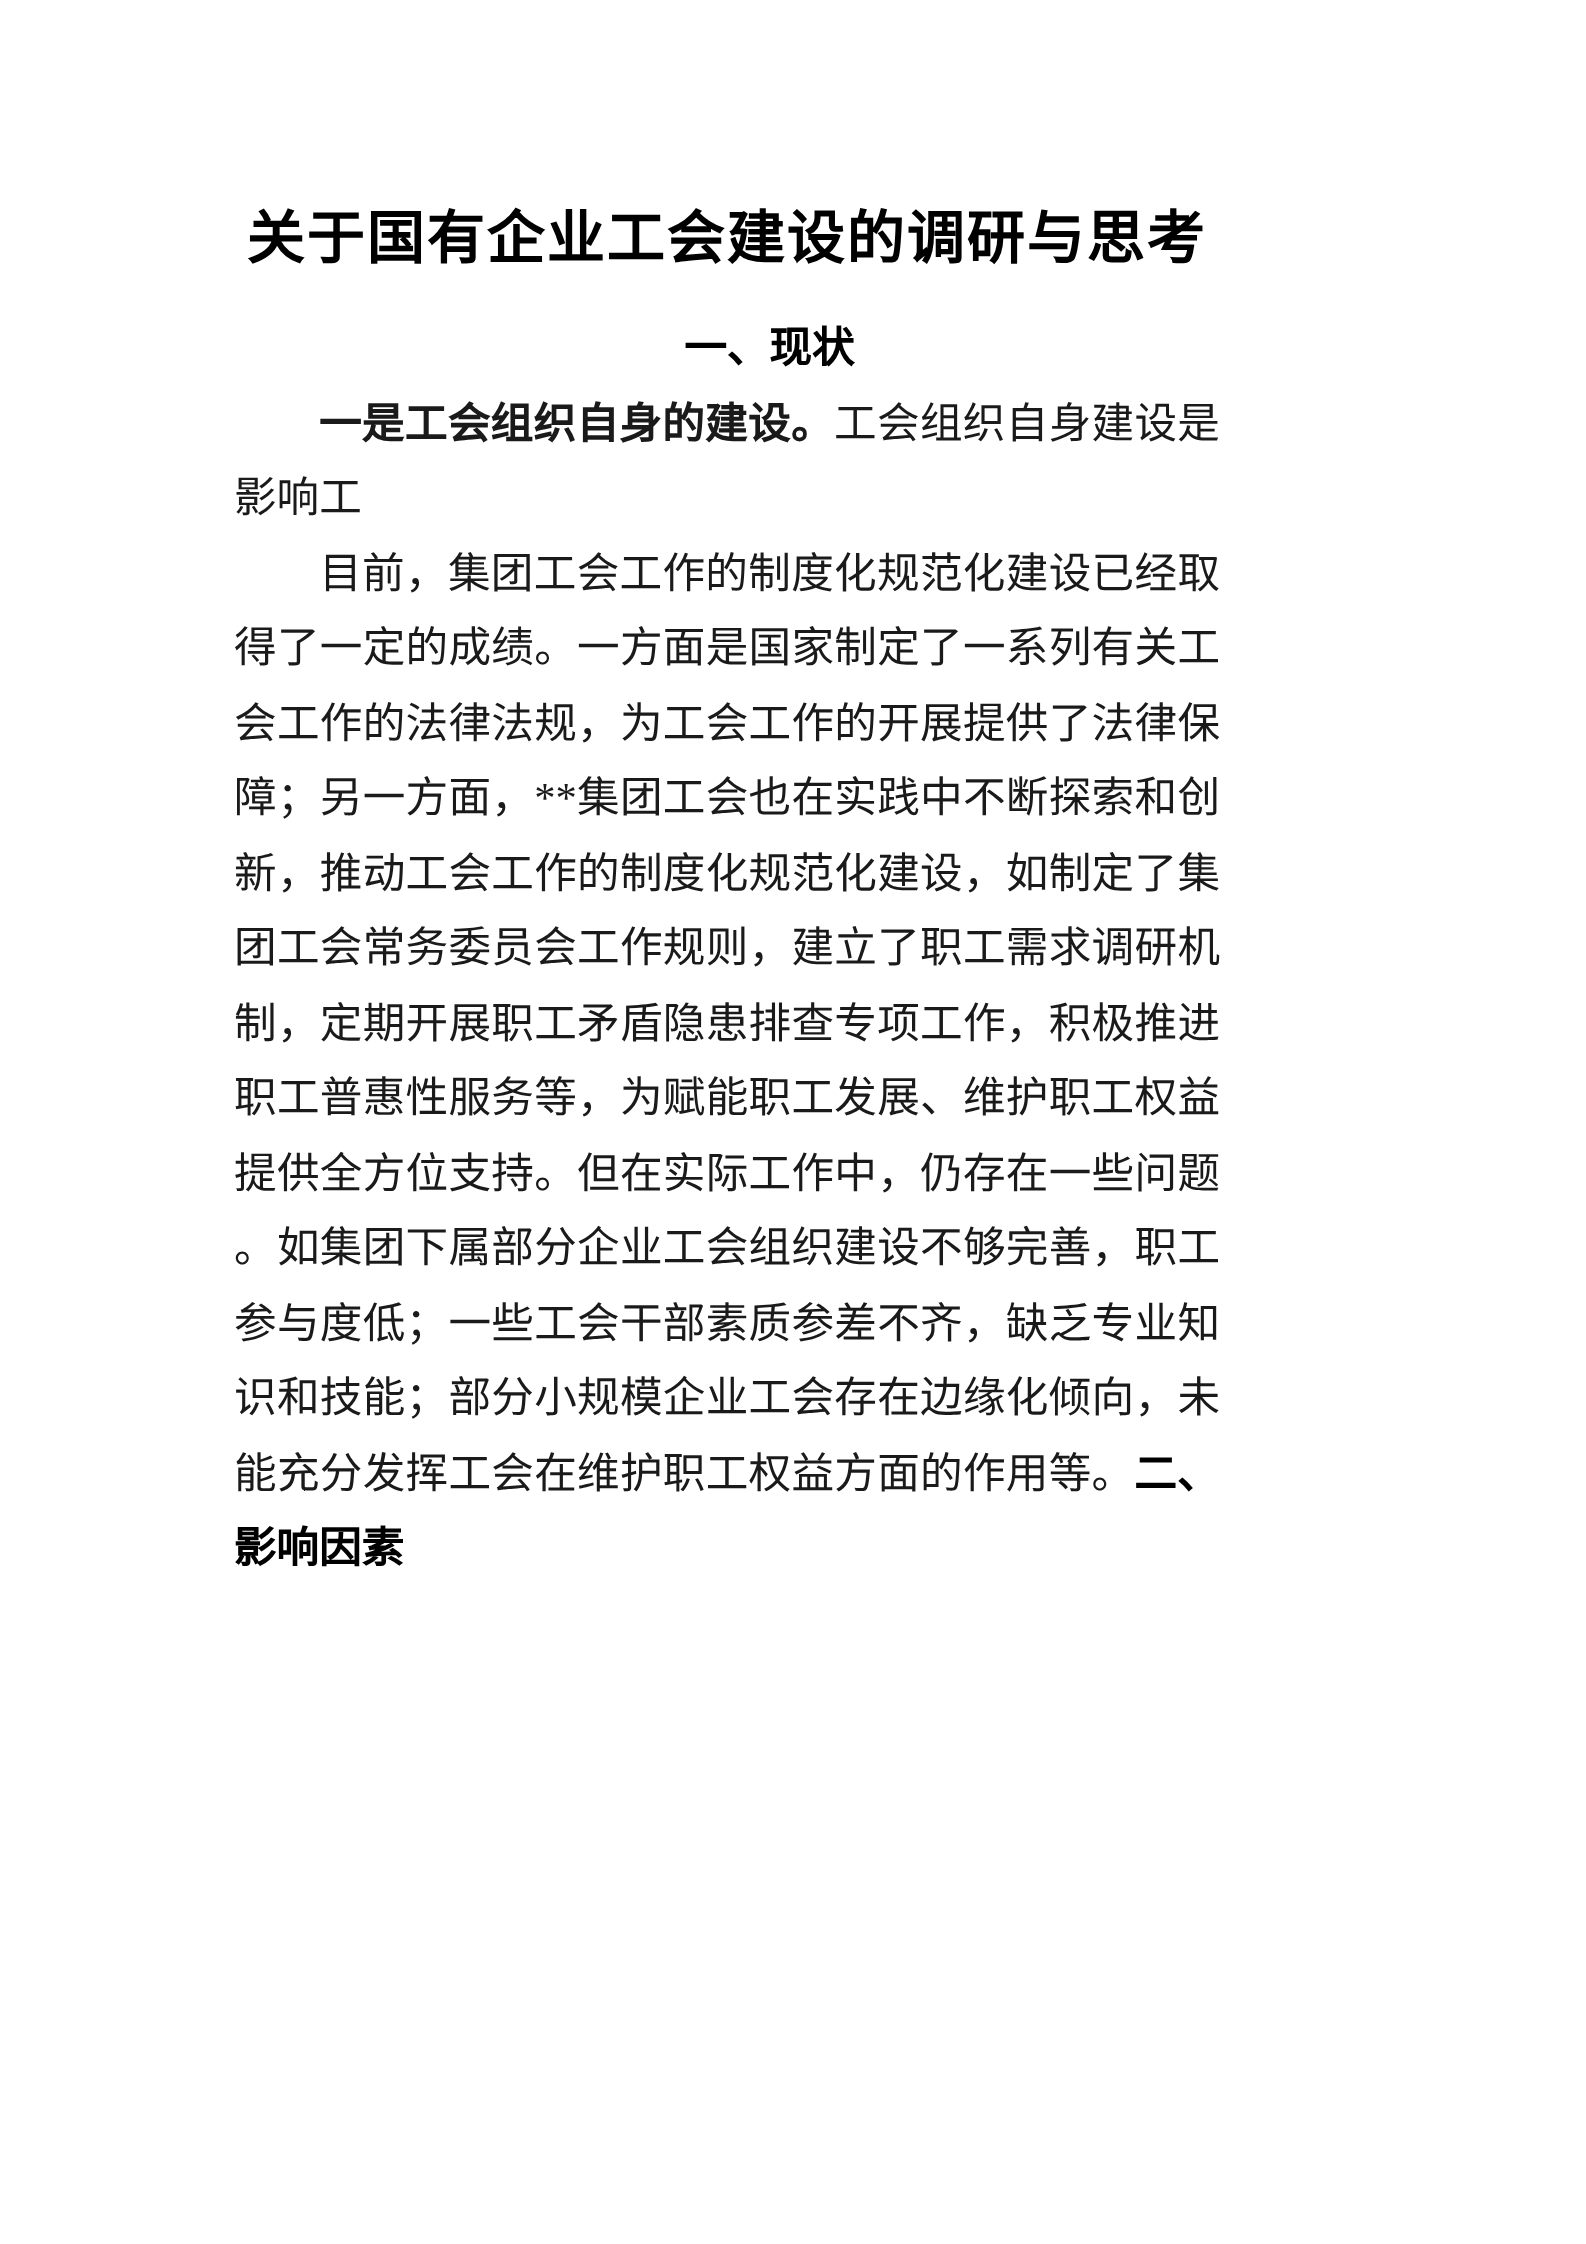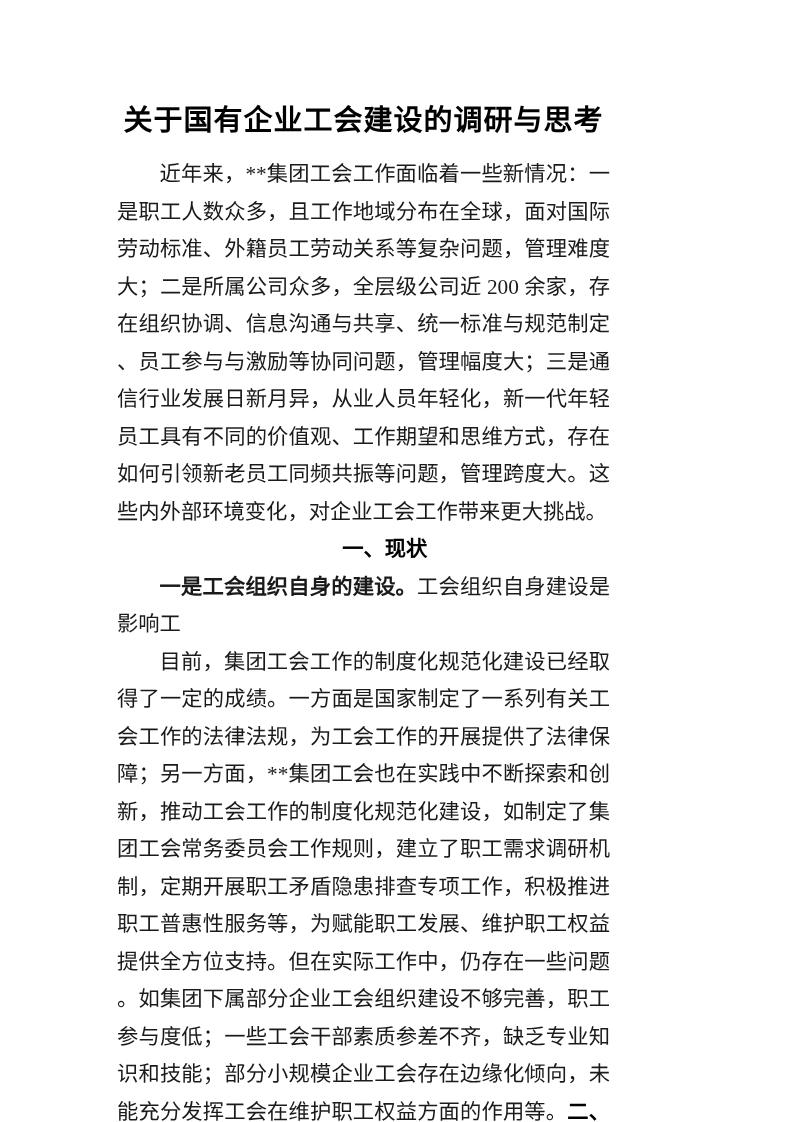--- a/index.html
+++ b/index.html
@@ -52,18 +52,17 @@
     font-family: "Liberation Sans", sans-serif;
     color: #000000;
   }
 </style>
 </head>
 <body>
 
 <div class="page">
   <h1 class="doc-title">关于国有企业工会建设的调研与思考</h1>
   <div class="doc-content" id="doc-content">
-      <p class="body"><span class="">近年来，**集团工会工作面临着一些新情况：一是职工人数众多，且工作地域分布在全球，面对国际劳动标准、外籍员工劳动关系等复杂问题，管理难度大；二是所属公司众多，全层级公司近 200 余家，存在组织协调、信息沟通与共享、统一标准与规范制定、员工参与与激励等协同问题，管理幅度大；三是通信行业发展日新月异，从业人员年轻化，新一代年轻员工具有不同的价值观、工作期望和思维方式，存在如何引领新老员工同频共振等问题，管理跨度大。这些内外部环境变化，对企业工会工作带来更大挑战。</span></p>
       <p class="heading"><span class="run-bold run-sans">一、现状</span></p>
       <p class="body"><span class="run-bold">一是工会组织自身的建设。</span><span class="">工会组织自身建设是影响工</span></p>
       <p class="body"><span class="">目前，集团工会工作的制度化规范化建设已经取得了一定的成绩。一方面是国家制定了一系列有关工会工作的法律法规，为工会工作的开展提供了法律保障；另一方面，**集团工会也在实践中不断探索和创新，推动工会工作的制度化规范化建设，如制定了集团工会常务委员会工作规则，建立了职工需求调研机制，定期开展职工矛盾隐患排查专项工作，积极推进职工普惠性服务等，为赋能职工发展、维护职工权益提供全方位支持。但在实际工作中，仍存在一些问题。如集团下属部分企业工会组织建设不够完善，职工参与度低；一些工会干部素质参差不齐，缺乏专业知识和技能；部分小规模企业工会存在边缘化倾向，未能充分发挥工会在维护职工权益方面的作用等。</span><span class="run-bold run-sans">二、影响因素</span></p>
     </div>
 </div>
 
 </body></html>

